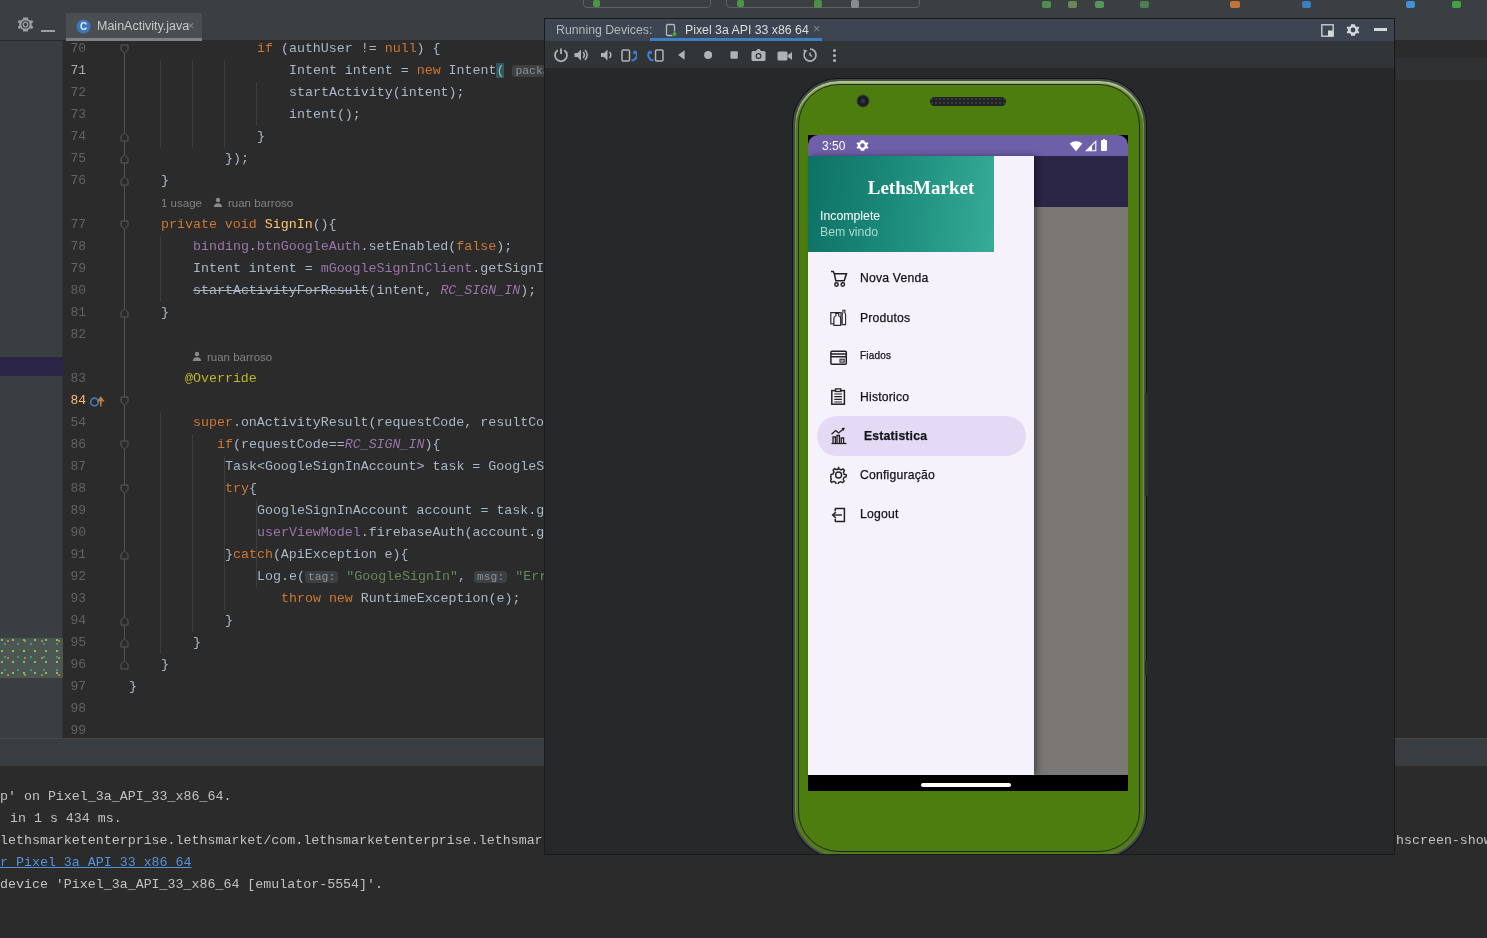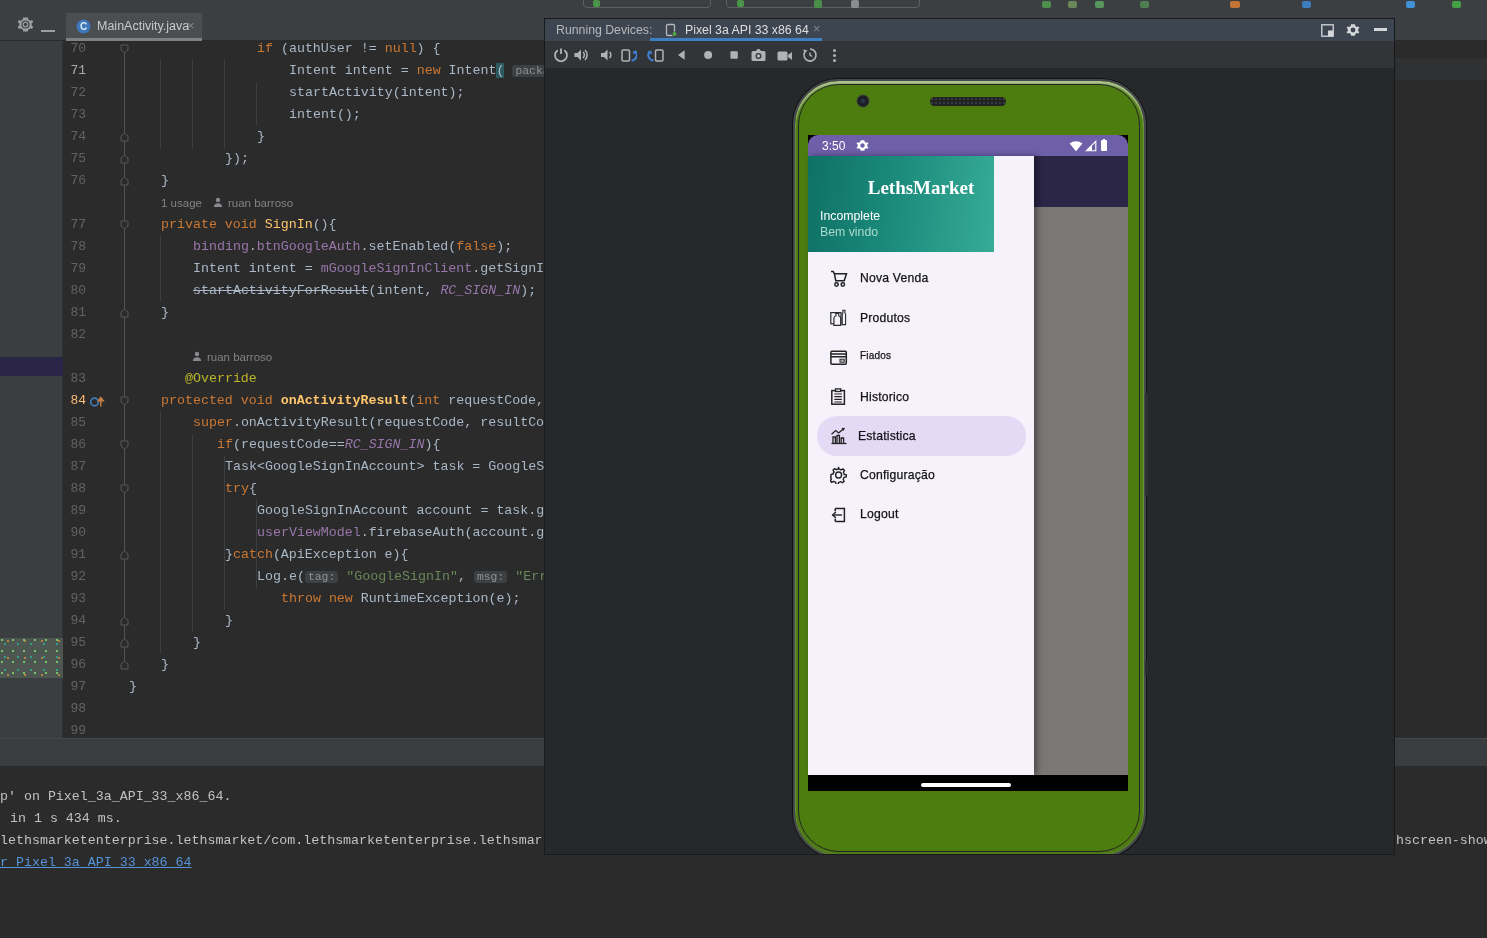--- a/index.html
+++ b/index.html
@@ -65,21 +65,21 @@
 <div class="gut" style="left:54px;top:107px;color:#606366;">75</div>
 <div class="gut" style="left:54px;top:129px;color:#606366;">76</div>
 <div class="gut" style="left:54px;top:173px;color:#606366;">77</div>
 <div class="gut" style="left:54px;top:195px;color:#606366;">78</div>
 <div class="gut" style="left:54px;top:217px;color:#606366;">79</div>
 <div class="gut" style="left:54px;top:239px;color:#606366;">80</div>
 <div class="gut" style="left:54px;top:261px;color:#606366;">81</div>
 <div class="gut" style="left:54px;top:283px;color:#606366;">82</div>
 <div class="gut" style="left:54px;top:327px;color:#606366;">83</div>
 <div class="gut" style="left:54px;top:349px;color:#fdba74;">84</div>
-<div class="gut" style="left:54px;top:371px;color:#606366;">85</div>
+<div class="gut" style="left:54px;top:371px;color:#606366;">54</div>
 <div class="gut" style="left:54px;top:393px;color:#606366;">86</div>
 <div class="gut" style="left:54px;top:415px;color:#606366;">87</div>
 <div class="gut" style="left:54px;top:437px;color:#606366;">88</div>
 <div class="gut" style="left:54px;top:459px;color:#606366;">89</div>
 <div class="gut" style="left:54px;top:481px;color:#606366;text-align:right;">90</div>
 <div class="gut" style="left:54px;top:503px;color:#606366;">91</div>
 <div class="gut" style="left:54px;top:525px;color:#606366;">92</div>
 <div class="gut" style="left:54px;top:547px;color:#606366;">93</div>
 <div class="gut" style="left:54px;top:569px;color:#606366;">94</div>
 <div class="gut" style="left:54px;top:591px;color:#606366;">95</div>
@@ -157,21 +157,20 @@
 <div class="codeline mono" style="left:289px;top:63px;">intent();</div>
 <div class="codeline mono" style="left:257px;top:85px;">}</div>
 <div class="codeline mono" style="left:225px;top:107px;">});</div>
 <div class="codeline mono" style="left:161px;top:129px;">}</div>
 <div class="codeline mono" style="left:161px;top:173px;"><span class="kw">private void </span><span class="meth">SignIn</span>(){</div>
 <div class="codeline mono" style="left:193px;top:195px;"><span class="fld">binding</span>.<span class="fld">btnGoogleAuth</span>.setEnabled(<span class="kw">false</span>);</div>
 <div class="codeline mono" style="left:193px;top:217px;">Intent intent = <span class="fld">mGoogleSignInClient</span>.getSignI</div>
 <div class="codeline mono" style="left:193px;top:239px;"><span style="text-decoration:line-through;">startActivityForResult</span>(intent, <span class="cst">RC_SIGN_IN</span>);</div>
 <div class="codeline mono" style="left:161px;top:261px;">}</div>
 <div class="codeline mono" style="left:185px;top:327px;"><span class="ann">@Override</span></div>
-<div class="codeline mono" style="left:161px;top:349px;"><span class="kw">protected void </span><b class="meth" style="font-weight:bold;">onActivityResult</b>(<span class="kw">int</span> requestCode,</div>
 <div class="codeline mono" style="left:193px;top:371px;"><span class="kw">super</span>.onActivityResult(requestCode, resultCo</div>
 <div class="codeline mono" style="left:217px;top:393px;"><span class="kw">if</span>(requestCode==<span class="cst">RC_SIGN_IN</span>){</div>
 <div class="codeline mono" style="left:225px;top:415px;">Task&lt;GoogleSignInAccount&gt; task = GoogleS</div>
 <div class="codeline mono" style="left:225px;top:437px;"><span class="kw">try</span>{</div>
 <div class="codeline mono" style="left:257px;top:459px;">GoogleSignInAccount account = task.g</div>
 <div class="codeline mono" style="left:257px;top:481px;"><span class="fld">userViewModel</span>.firebaseAuth(account.g</div>
 <div class="codeline mono" style="left:225px;top:503px;">}<span class="kw">catch</span>(ApiException e){</div>
 <div class="codeline mono" style="left:257px;top:525px;">Log.e(<span class="chip">tag:</span> <span class="str">"GoogleSignIn"</span>, <span class="chip">msg:</span> <span class="str">"Erro</span></div>
 <div class="codeline mono" style="left:257px;top:547px;margin-left:24px;"><span class="kw">throw new</span> RuntimeException(e);</div>
 <div class="codeline mono" style="left:225px;top:569px;">}</div>
@@ -181,20 +180,21 @@
 </div>
 
 <div class="abs" style="left:0;top:738px;width:1487px;height:28px;background:#3a3d40;border-top:1px solid #46494b;box-sizing:border-box;"></div>
 
 <div class="abs" id="console" style="left:0;top:766px;width:1487px;height:172px;background:#2b2b2b;overflow:hidden;">
   <div class="abs mono" style="left:0px;top:20px;color:#bfc1c3;">p' on Pixel_3a_API_33_x86_64.</div>
   <div class="abs mono" style="left:10px;top:42px;color:#bfc1c3;">in 1 s 434 ms.</div>
   <div class="abs mono" style="left:0px;top:64px;color:#bfc1c3;">lethsmarketenterprise.lethsmarket/com.lethsmarketenterprise.lethsmarketenterprise</div>
   <div class="abs mono" style="left:1396px;top:64px;color:#bfc1c3;">hscreen-show</div>
   <div class="abs mono" style="left:0px;top:86px;color:#5693d8;text-decoration:underline;">r Pixel 3a API 33 x86 64</div>
+  <div class="abs mono" style="left:0px;top:108px;color:#bfc1c3;">device 'Pixel_3a_API_33_x86_64 [emulator-5554]'.</div>
 </div>
 <div class="abs" style="left:1396px;top:58px;width:91px;height:22px;background:#2f3132;"></div>
 
 <div class="abs" id="panel" style="left:544px;top:18px;width:851px;height:837px;background:#28292b;border:1px solid #191a1c;box-sizing:border-box;overflow:hidden;">
 <div class="abs" style="left:0;top:0;width:849px;height:22px;background:#3d4550;">
 <div class="abs" style="left:11px;top:4px;font-size:12.3px;color:#b6b8ba;">Running Devices:</div>
 <svg class="abs" style="left:119px;top:4px;" width="14" height="14" viewBox="0 0 14 14">
         <rect x="2.5" y="1.5" width="8" height="11" rx="1.2" fill="none" stroke="#b6b8ba" stroke-width="1.3"></rect>
         <circle cx="10.5" cy="11" r="2.6" fill="#3e4347"></circle>
         <circle cx="10.5" cy="11" r="2" fill="#51a545"></circle>
@@ -319,21 +319,21 @@
               <rect x="5.5" y="0.9" width="5.2" height="2.6" fill="#f6f2fb" stroke="#212121" stroke-width="1.3"></rect>
               <path d="M4.3 6h7.6M4.3 8.7h7.6M4.3 11.4h7.6M4.3 14h7.6" stroke="#212121" stroke-width="1.2"></path>
             </svg>
 <div class="abs" style="left:52px;top:233.5px;font-size:12.2px;font-weight:normal;color:#141318;letter-spacing:.2px;-webkit-text-stroke:.25px #141318;">Historico</div>
 <svg class="abs" style="left:22px;top:271px;" width="18" height="18" viewBox="0 0 18 18">
               <path d="M1.5 16.5h15" stroke="#212121" stroke-width="1.3"></path>
               <path d="M3 16V10h2.4v6M7 16V8.5h2.4V16M11.2 16v-5h2.4v5" fill="none" stroke="#212121" stroke-width="1.3"></path>
               <path d="M1.5 7.2 5.7 3.6l2.9 2.4 4.8-4.1" fill="none" stroke="#212121" stroke-width="1.3"></path>
               <path d="M14.9 0.7l-3.4.3 2.2 2.9z" fill="#212121"></path>
             </svg>
-<div class="abs" style="left:50px;top:272.5px;font-size:12.2px;font-weight:normal;color:#141318;letter-spacing:.2px;-webkit-text-stroke:.25px #141318;">Estatistica</div>
+<div class="abs" style="left:56px;top:272.5px;font-size:12.2px;font-weight:bold;color:#141318;letter-spacing:.2px;-webkit-text-stroke:.25px #141318;">Estatistica</div>
 <svg class="abs" style="left:22px;top:310px;" width="18" height="18" viewBox="0 0 18 18">
               <path d="M8.5 1l.5 2.1a5.6 5.6 0 0 1 2 .8l2-1 1.4 1.5-1 2a5.6 5.6 0 0 1 .8 2l2.1.5-.1 2.1-2.1.4a5.6 5.6 0 0 1-.9 1.9l.9 2-1.5 1.4-1.9-1a5.6 5.6 0 0 1-2 .7l-.6 2.1-2-.1-.4-2.1a5.6 5.6 0 0 1-2-.9l-2 .9-1.3-1.5 1-1.9a5.6 5.6 0 0 1-.8-2L1 10.5v-2l2.1-.5a5.6 5.6 0 0 1 .9-2l-.9-1.9L4.5 2.7l2 1a5.6 5.6 0 0 1 2-.7z" fill="none" stroke="#212121" stroke-width="1.4"></path>
               <circle cx="8.6" cy="9" r="3" fill="none" stroke="#212121" stroke-width="1.4"></circle>
             </svg>
 <div class="abs" style="left:52px;top:311.5px;font-size:12.2px;font-weight:normal;color:#141318;letter-spacing:.2px;-webkit-text-stroke:.25px #141318;">Configuração</div>
 <svg class="abs" style="left:22px;top:349.5px;" width="18" height="18" viewBox="0 0 18 18">
               <path d="M5.2 2.6h9.2v12.8H5.2" fill="none" stroke="#212121" stroke-width="1.5"></path>
               <path d="M5.2 2.6v2.7M5.2 12.7v2.7" stroke="#212121" stroke-width="1.5"></path>
               <path d="M12 9H2.8" stroke="#212121" stroke-width="1.4"></path>
               <path d="M5.9 5.9 2.6 9l3.3 3.1" fill="none" stroke="#212121" stroke-width="1.4"></path>

